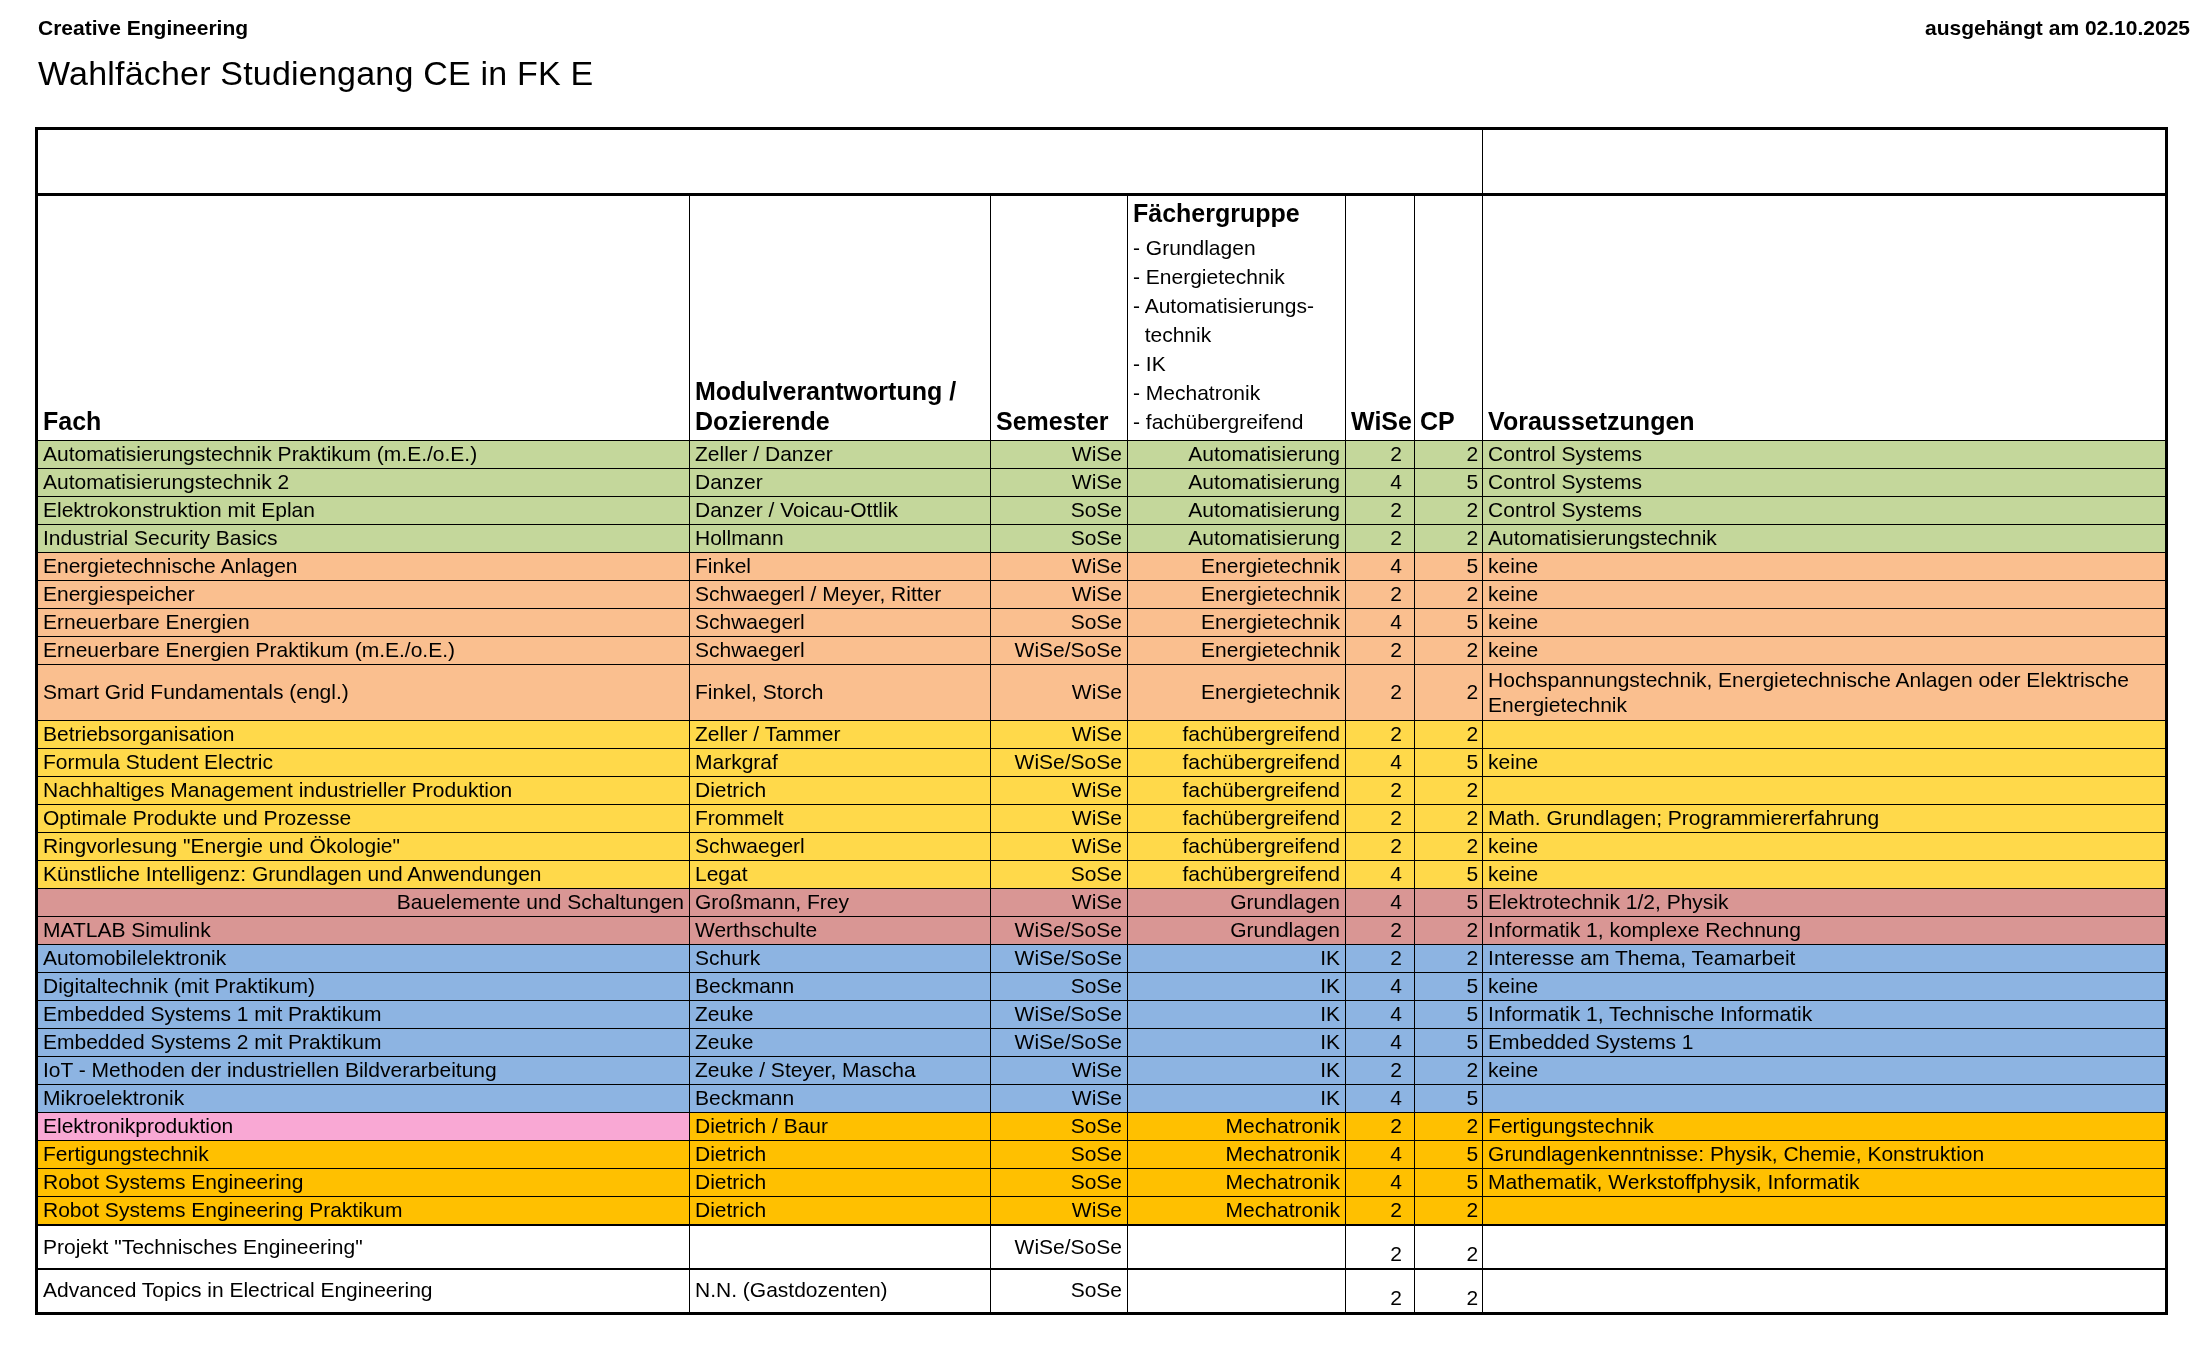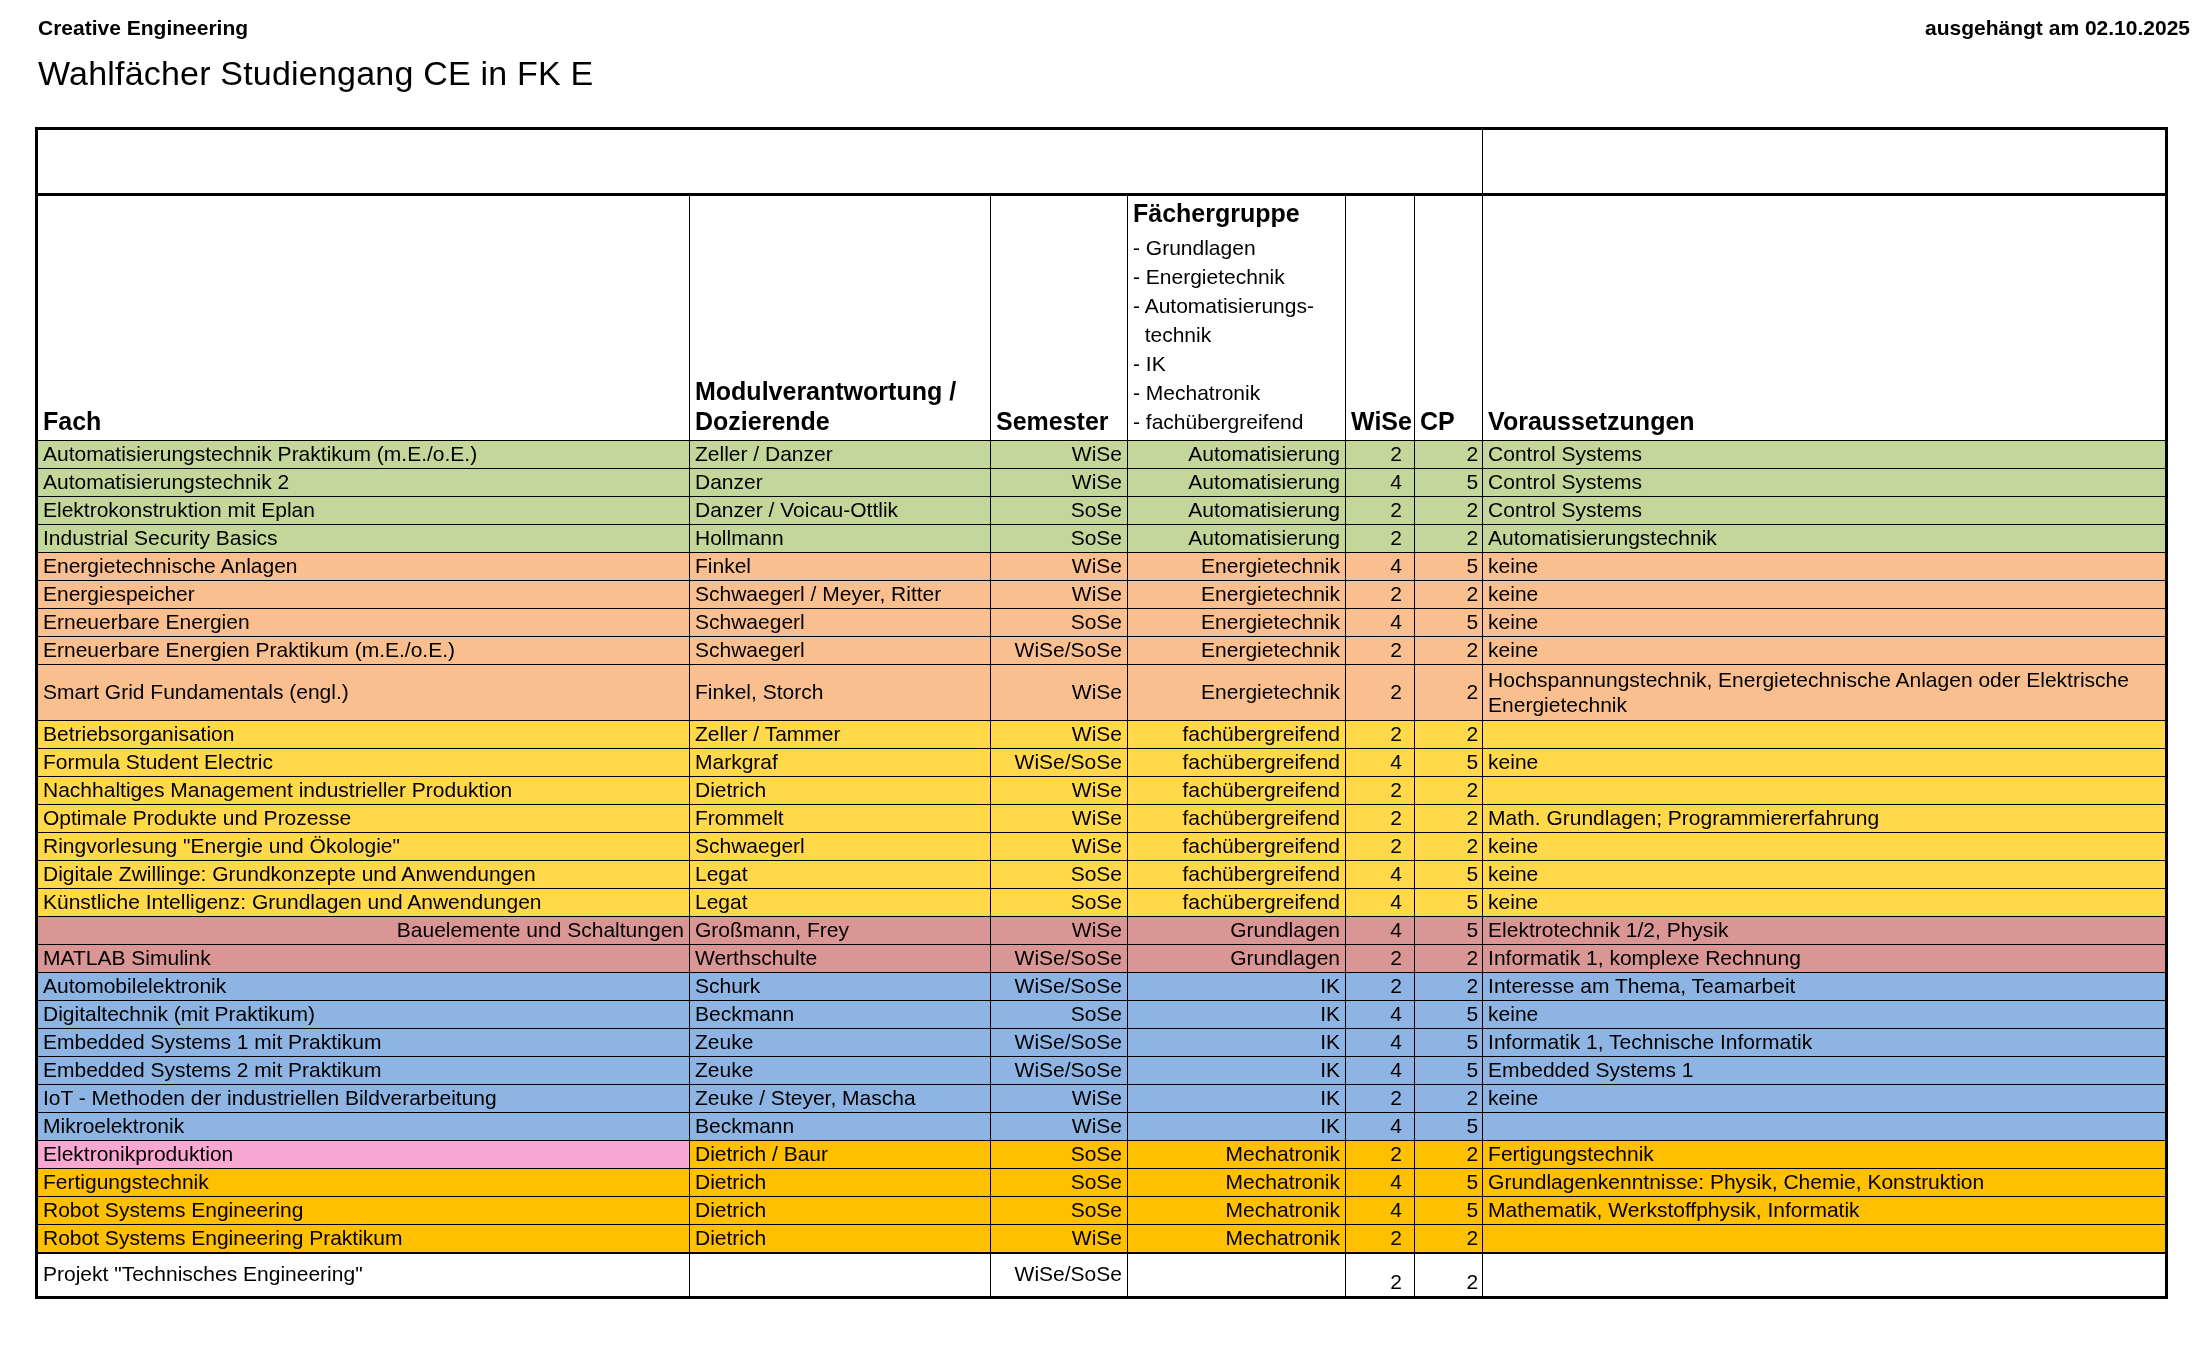--- a/index.html
+++ b/index.html
@@ -207,29 +207,20 @@
         <tr class="row-std">
       <td class="c-fach" style="background: rgb(255, 217, 74);">Ringvorlesung "Energie und Ökologie"</td>
       <td class="c-dozent" style="background: rgb(255, 217, 74);">Schwaegerl</td>
       <td class="c-semester" style="background: rgb(255, 217, 74);">WiSe</td>
       <td class="c-gruppe" style="background: rgb(255, 217, 74);">fachübergreifend</td>
       <td class="c-wise" style="background: rgb(255, 217, 74);">2</td>
       <td class="c-cp" style="background: rgb(255, 217, 74);">2</td>
       <td class="c-vor" style="background: rgb(255, 217, 74);">keine</td>
     </tr>
         <tr class="row-std">
-      <td class="c-fach" style="background: rgb(255, 217, 74);">Digitale Zwillinge: Grundkonzepte und Anwendungen</td>
-      <td class="c-dozent" style="background: rgb(255, 217, 74);">Legat</td>
-      <td class="c-semester" style="background: rgb(255, 217, 74);">SoSe</td>
-      <td class="c-gruppe" style="background: rgb(255, 217, 74);">fachübergreifend</td>
-      <td class="c-wise" style="background: rgb(255, 217, 74);">4</td>
-      <td class="c-cp" style="background: rgb(255, 217, 74);">5</td>
-      <td class="c-vor" style="background: rgb(255, 217, 74);">keine</td>
-    </tr>
-        <tr class="row-std">
       <td class="c-fach" style="background: rgb(255, 217, 74);">Künstliche Intelligenz: Grundlagen und Anwendungen</td>
       <td class="c-dozent" style="background: rgb(255, 217, 74);">Legat</td>
       <td class="c-semester" style="background: rgb(255, 217, 74);">SoSe</td>
       <td class="c-gruppe" style="background: rgb(255, 217, 74);">fachübergreifend</td>
       <td class="c-wise" style="background: rgb(255, 217, 74);">4</td>
       <td class="c-cp" style="background: rgb(255, 217, 74);">5</td>
       <td class="c-vor" style="background: rgb(255, 217, 74);">keine</td>
     </tr>
         <tr class="row-std">
       <td class="c-fach" style="background: rgb(217, 150, 148); text-align: right;">Bauelemente und Schaltungen</td>
@@ -341,16 +332,25 @@
     </tr>
         <tr class="row-white">
       <td class="c-fach">Projekt "Technisches Engineering"</td>
       <td class="c-dozent"></td>
       <td class="c-semester">WiSe/SoSe</td>
       <td class="c-gruppe"></td>
       <td class="c-wise">2</td>
       <td class="c-cp">2</td>
       <td class="c-vor"></td>
     </tr>
+        <tr class="row-white">
+      <td class="c-fach">Advanced Topics in Electrical Engineering</td>
+      <td class="c-dozent">N.N. (Gastdozenten)</td>
+      <td class="c-semester">SoSe</td>
+      <td class="c-gruppe"></td>
+      <td class="c-wise">2</td>
+      <td class="c-cp">2</td>
+      <td class="c-vor"></td>
+    </tr>
       </tbody>
   </table>
 
 </div>
 
 </body></html>

